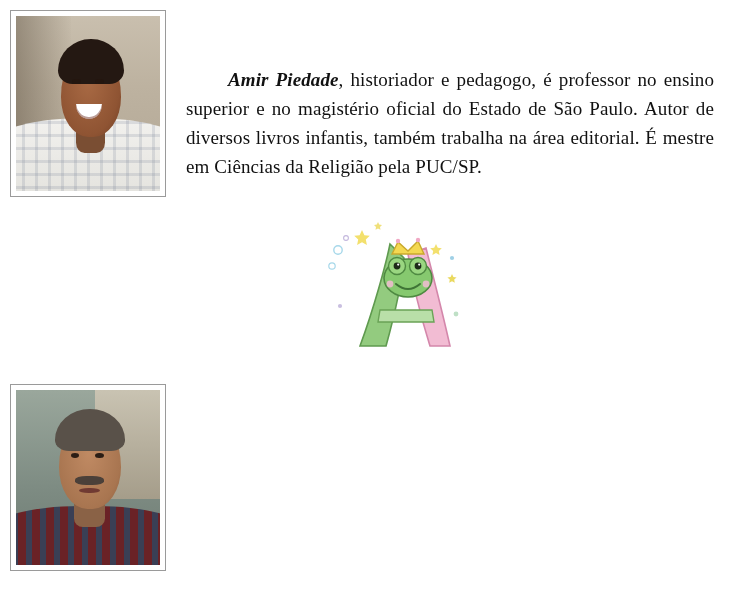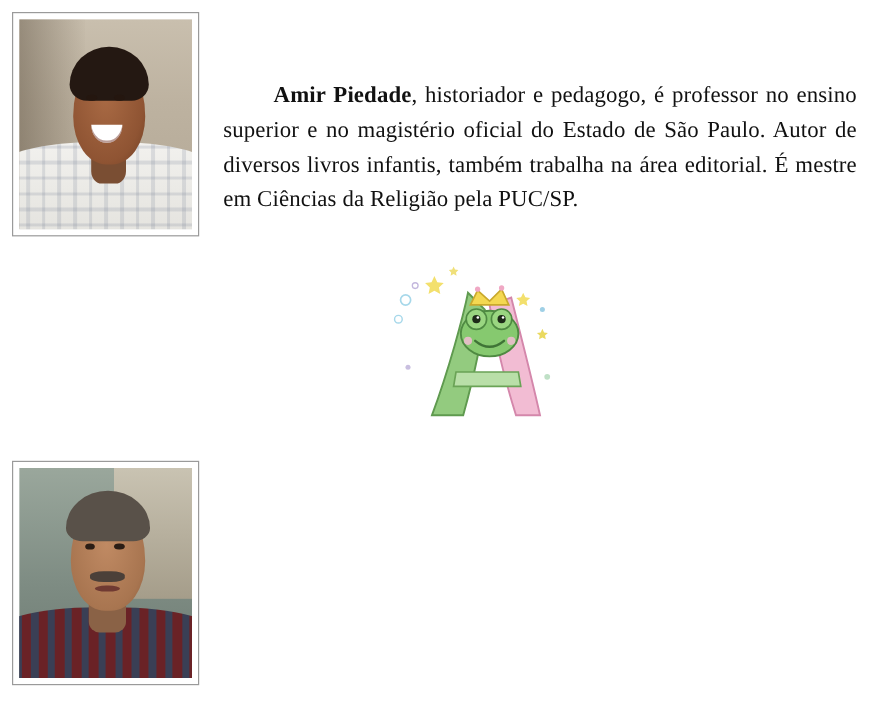--- a/index.html
+++ b/index.html
@@ -188,20 +188,21 @@
     text-align: justify;
     text-indent: 42px;
     letter-spacing: 0.1px;
   }
   .text-1 {
     left: 186px; top: 46px;
     width: 528px;
   }
   .bio-name {
     font-weight: bold;
+    font-style: italic;
   }
 
   
   .illustration {
     position: absolute;
     left: 316px; top: 214px;
     width: 160px; height: 150px;
   }
 </style>
 </head>

